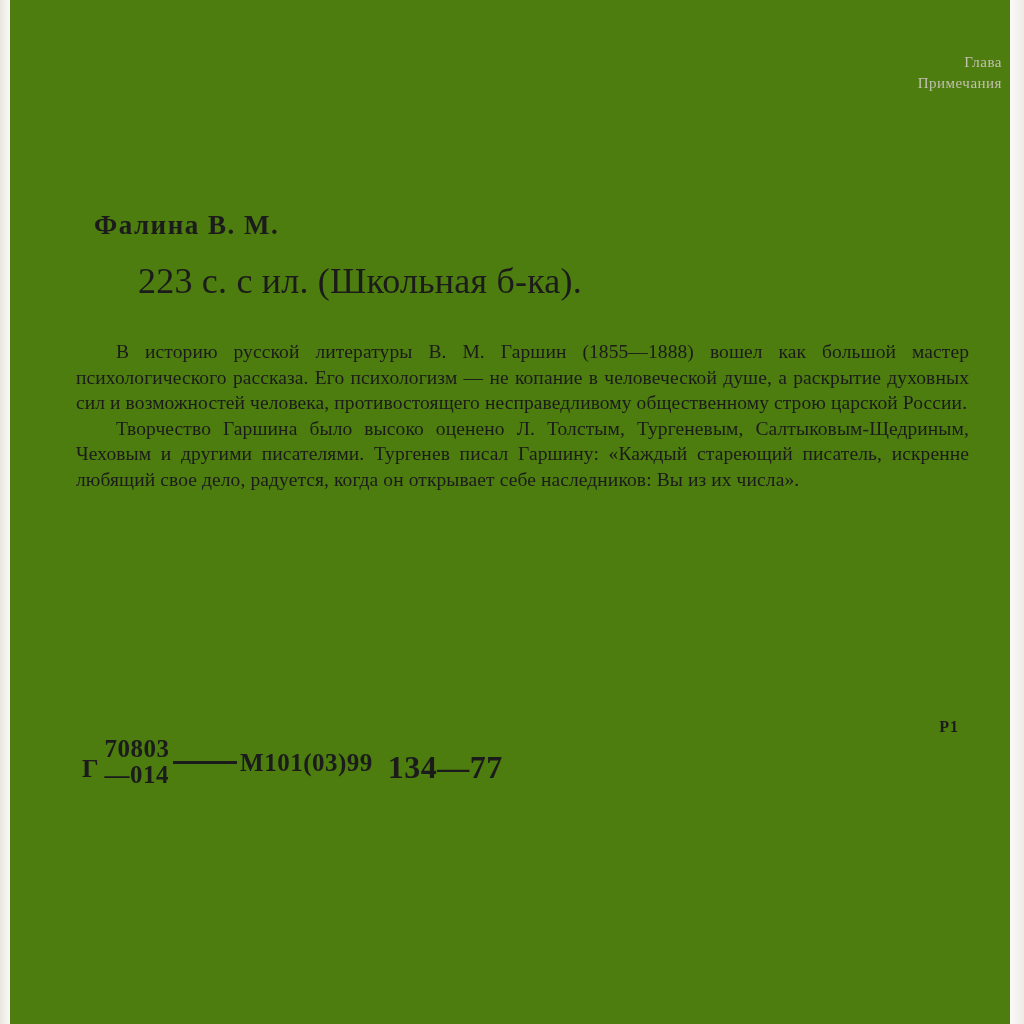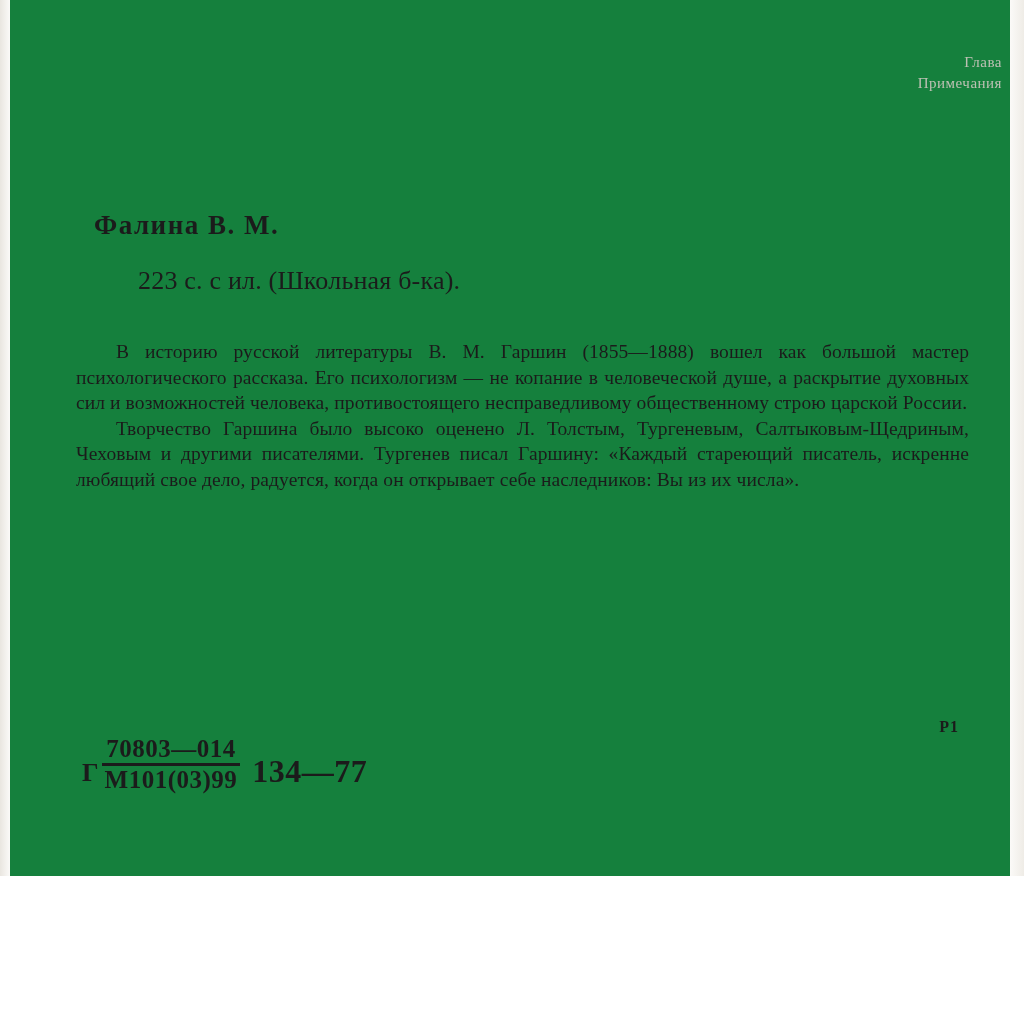--- a/index.html
+++ b/index.html
@@ -3,22 +3,22 @@
 <meta charset="utf-8">
 <style>
   html, body {
     margin: 0;
     padding: 0;
     background: #ffffff;
   }
   #page {
     position: relative;
     width: 1024px;
-    height: 876px;
-    background: #15803d;
+    height: 1024px;
+    background: #4d7c0f;
     overflow: hidden;
     font-family: "Liberation Serif", serif;
     color: #1b1b1b;
   }
   
   .paper-edge-left {
     position: absolute;
     left: 0; top: 0;
     width: 10px; height: 1024px;
     background: linear-gradient(to right, #e9e6e0, #fbfaf8);
@@ -78,21 +78,21 @@
     text-align: justify;
     letter-spacing: 0.2px;
   }
   .title-block .indent {
     display: inline-block;
     width: 78px;
   }
 
   .physical {
     margin: 16px 0 0 0;
-    font-size: 26px;
+    font-size: 36px;
     line-height: 36px;
     text-indent: 62px;
     letter-spacing: 0.2px;
   }
 
   .annotation {
     margin-top: 40px;
     font-size: 19.5px;
     line-height: 25.5px;
     text-align: justify;
@@ -129,21 +129,21 @@
   }
   .code-g {
     font-size: 26px;
     font-weight: bold;
     align-self: flex-end;
     padding-bottom: 6px;
     margin-right: 3px;
   }
   .fraction {
     display: inline-flex;
-    flex-direction: column;
+    flex-direction: row;
     align-items: center;
     line-height: 1.05;
   }
   .fraction .num {
     font-size: 25px;
     font-weight: bold;
     letter-spacing: 0.5px;
     padding: 0 3px 1px 3px;
   }
   .fraction .bar {

